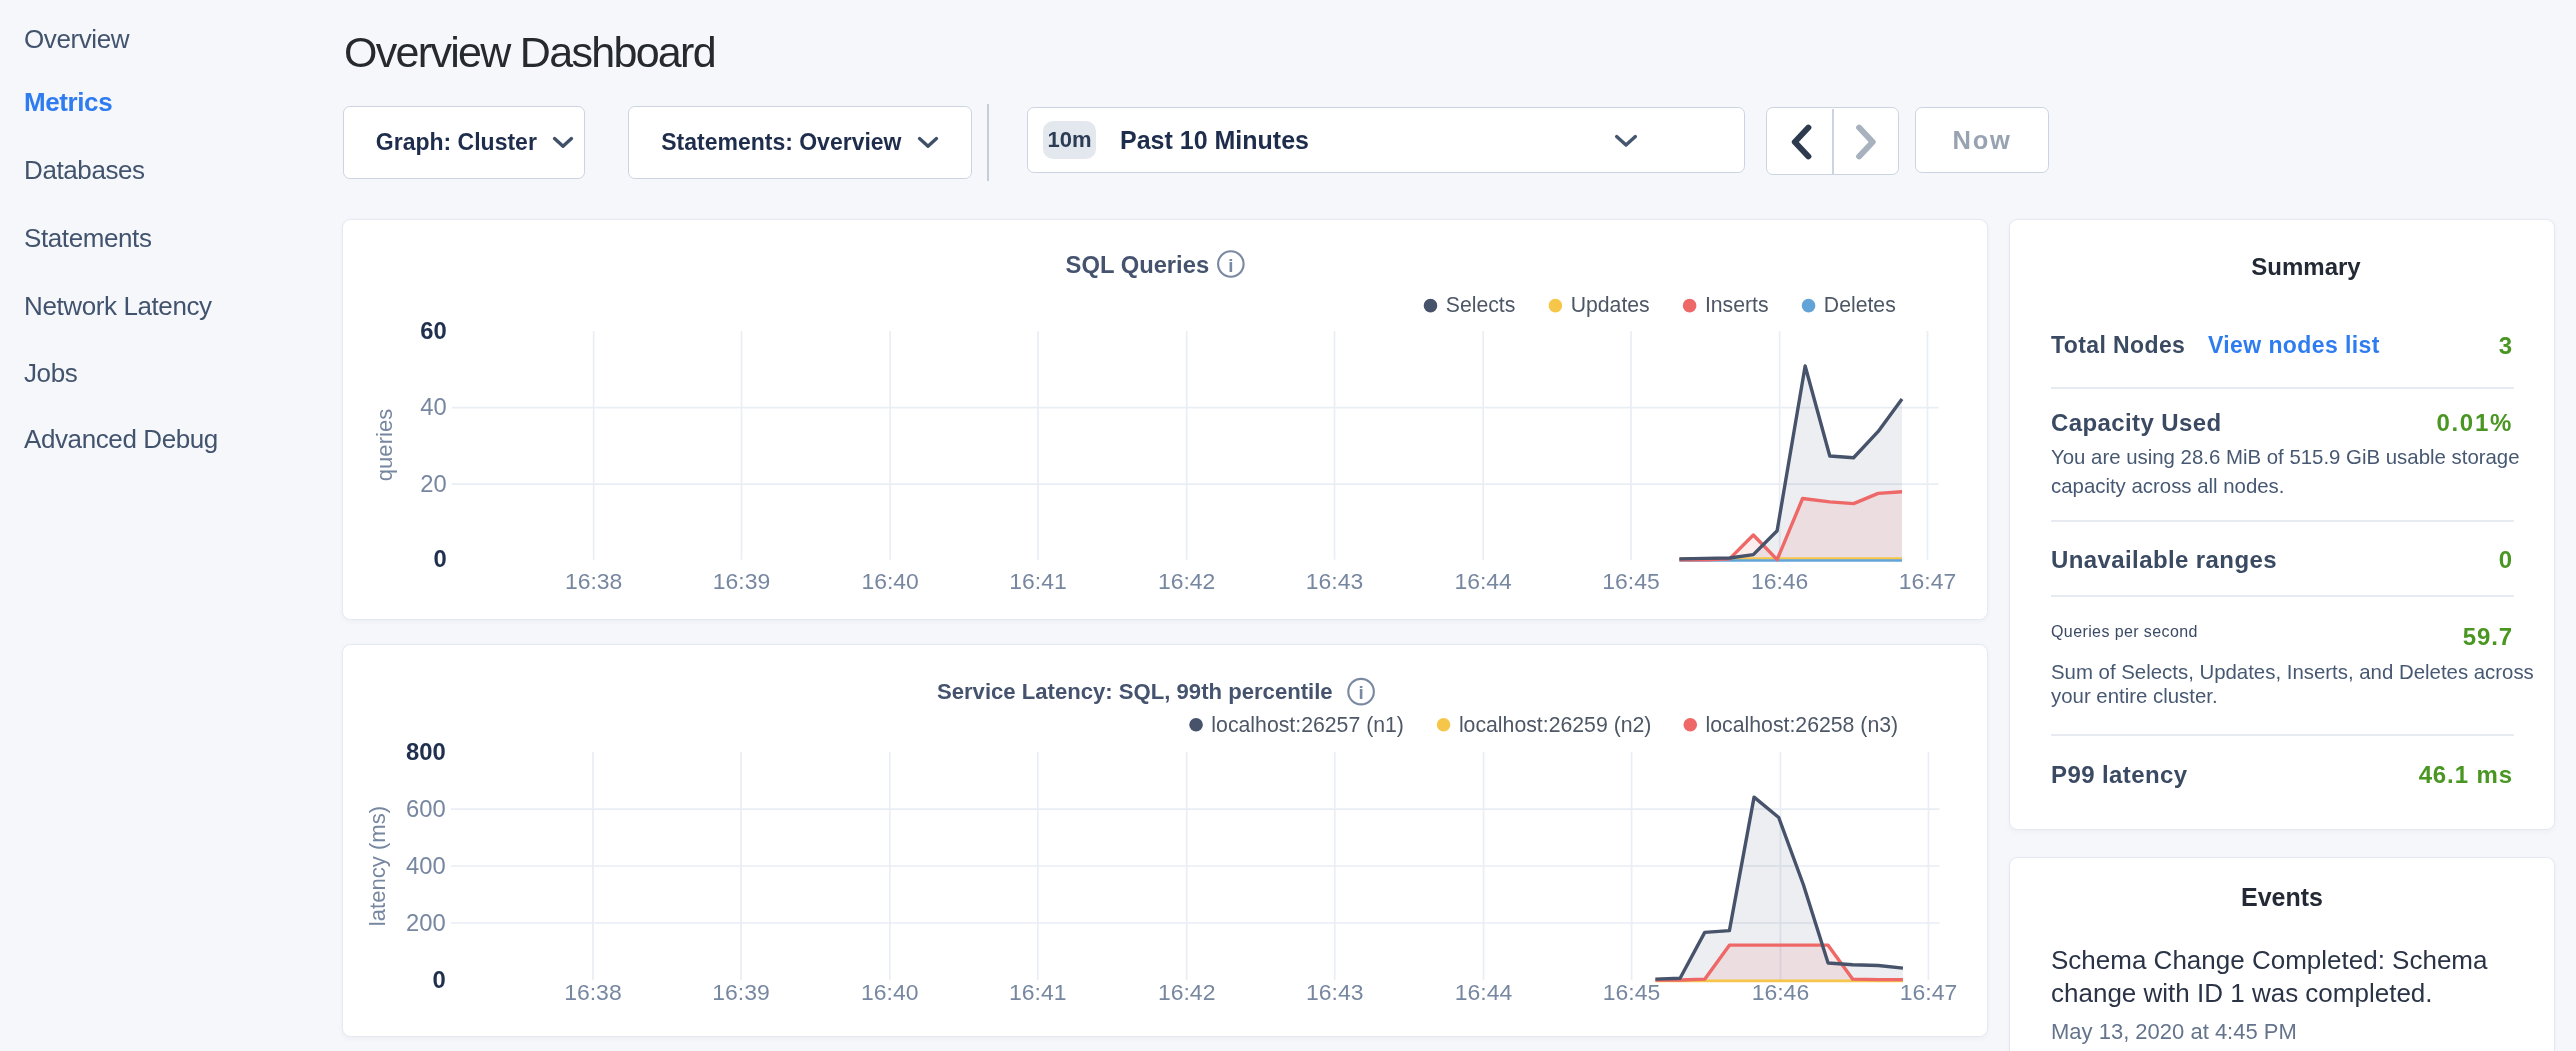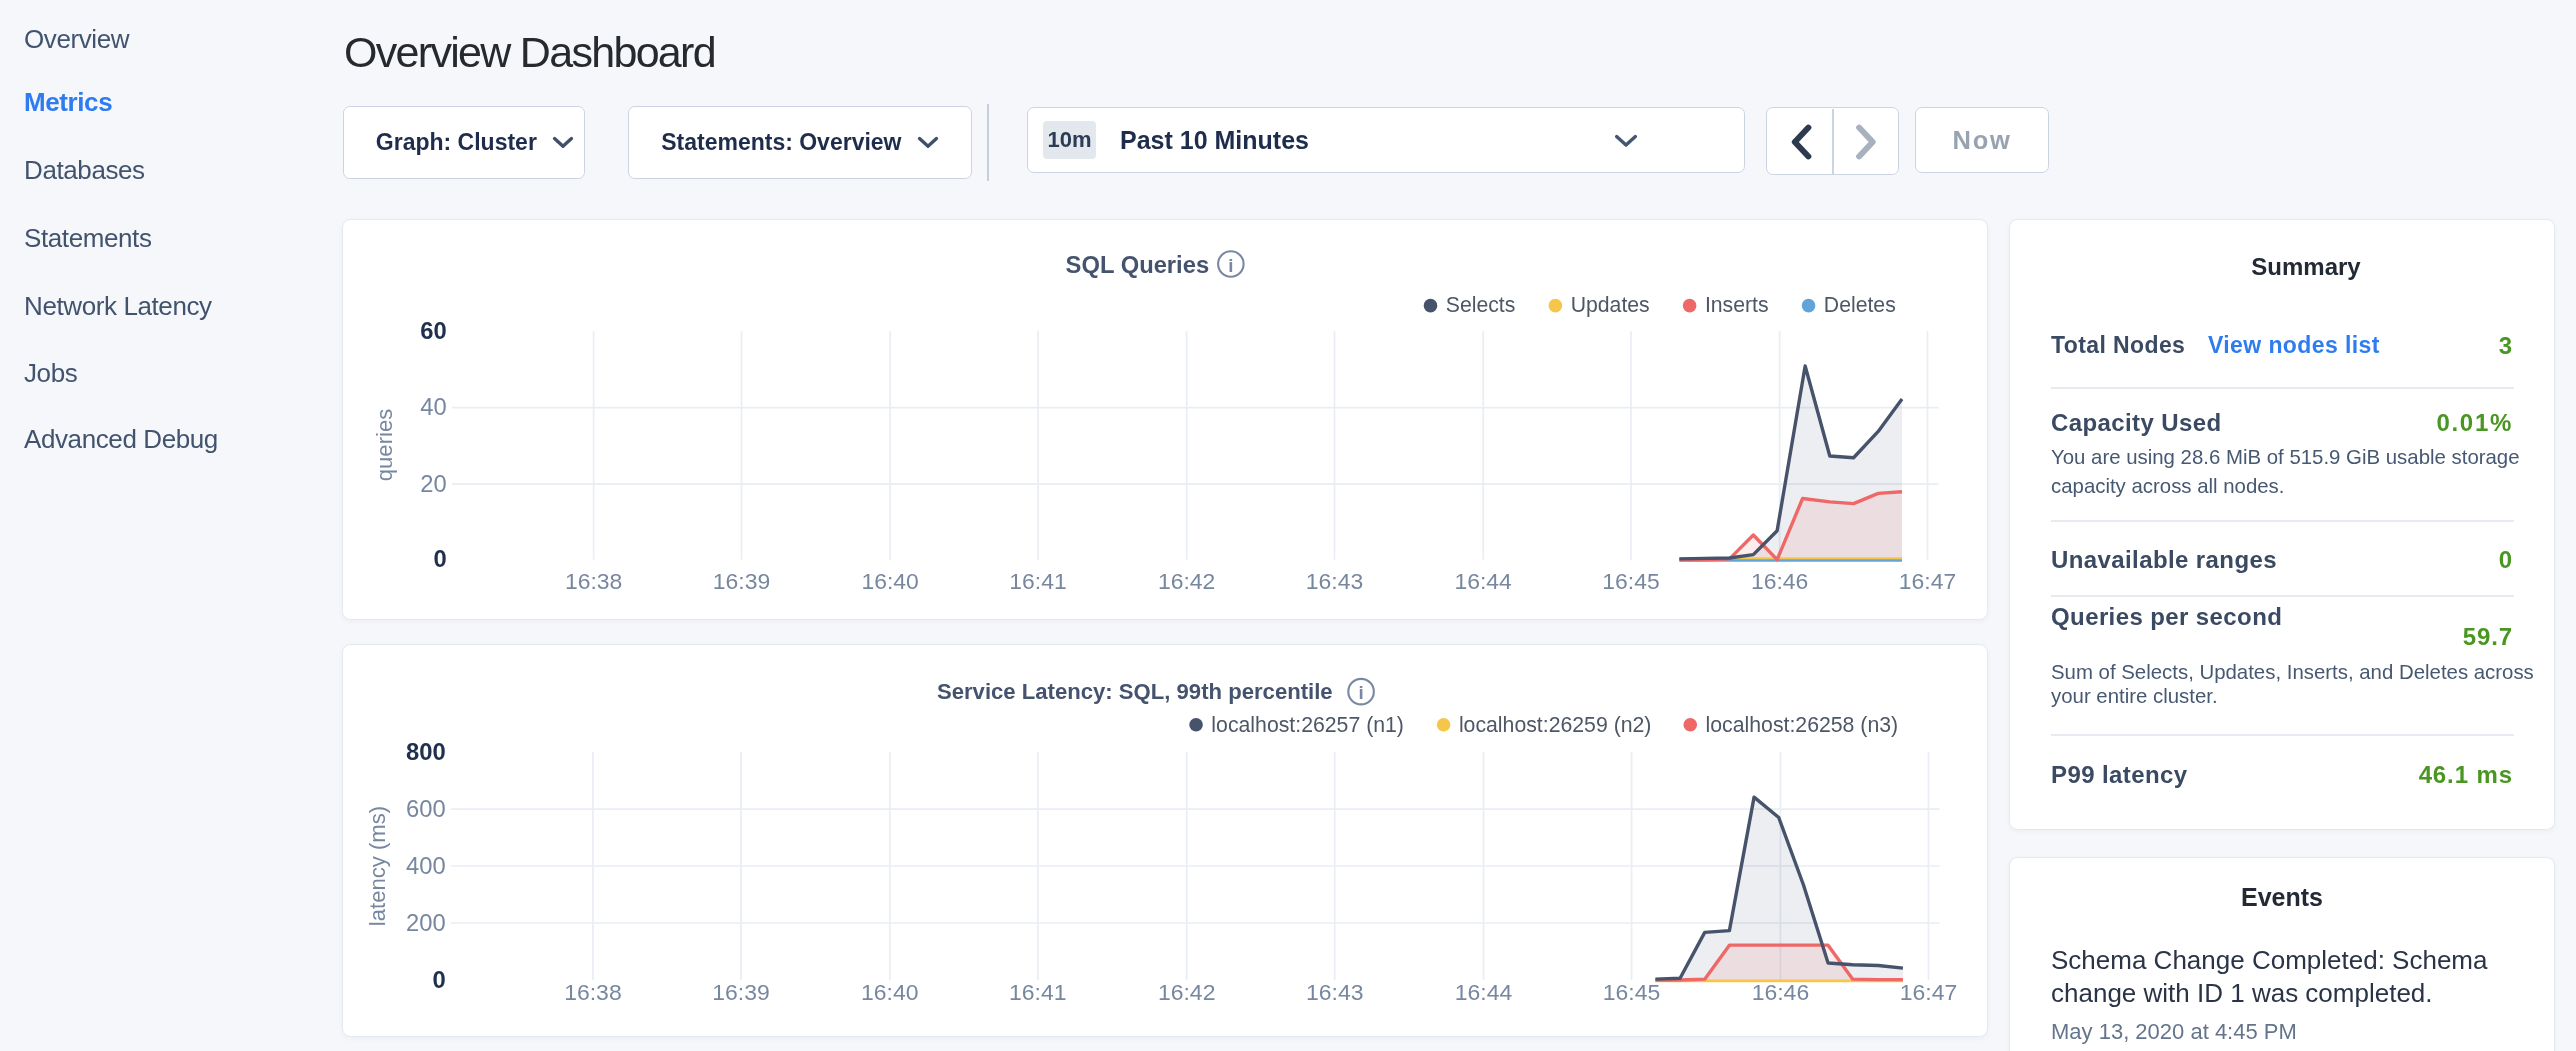--- a/index.html
+++ b/index.html
@@ -36,21 +36,21 @@
   <div class="abs" style="left:628px;top:106px;width:344px;height:73px;display:flex;align-items:center;justify-content:center;">
     <span style="font-size:23px;font-weight:700;color:#1f2d4d;">Statements: Overview</span>
     <svg width="22" height="13.6" viewBox="0 0 26 16" style="margin-left:15.3px;">
         <path d="M3 3 L13 12 L23 3" stroke="#3f5068" stroke-width="4" fill="none" stroke-linecap="round" stroke-linejoin="round"></path>
       </svg>
   </div>
 
   <div class="abs" style="left:987px;top:104px;width:1.7px;height:77px;background:#c6cedb;"></div>
 
   <div class="btn" style="left:1027px;top:107px;width:718px;height:66px;"></div>
-  <div class="abs" style="left:1043px;top:121px;width:53px;height:38px;background:#e3e8ee;border-radius:4px;display:flex;align-items:center;justify-content:center;">
+  <div class="abs" style="left:1043px;top:121px;width:53px;height:38px;background:#e3e8ee;border-radius:10px;display:flex;align-items:center;justify-content:center;">
     <span style="font-size:22px;font-weight:700;color:#2c3c55;">10m</span>
   </div>
   <div class="abs" style="left:1120px;top:107px;height:66px;display:flex;align-items:center;">
     <span style="font-size:25px;font-weight:700;color:#1f2d4d;">Past 10 Minutes</span>
   </div>
   <svg class="abs" style="left:1614px;top:134px;" width="24" height="14.5" viewBox="0 0 28 17">
       <path d="M3 3 L14 13 L25 3" stroke="#45566f" stroke-width="4" fill="none" stroke-linecap="round" stroke-linejoin="round"></path>
     </svg>
 
   <div class="btn" style="left:1766px;top:107px;width:133px;height:68px;"></div>
@@ -195,21 +195,21 @@
 
     <div class="abs" style="left:42px;top:190px;font-size:24px;font-weight:700;color:#3b4a63;letter-spacing:0.4px;">Capacity Used</div>
     <div class="abs" style="right:42px;top:190px;font-size:24px;font-weight:700;color:#4a9623;letter-spacing:1.7px;text-align:right;">0.01%</div>
     <div class="abs" style="left:42px;top:224px;font-size:20.4px;color:#475872;line-height:29px;white-space:nowrap;">You are using 28.6 MiB of 515.9 GiB usable storage<br>capacity across all nodes.</div>
     <div class="abs" style="left:42px;top:301px;width:463px;height:1.7px;background:#e7ebf1;"></div>
 
     <div class="abs" style="left:42px;top:327px;font-size:24px;font-weight:700;color:#3b4a63;letter-spacing:0.4px;">Unavailable ranges</div>
     <div class="abs" style="right:42px;top:327px;font-size:24px;font-weight:700;color:#4a9623;letter-spacing:0.9px;">0</div>
     <div class="abs" style="left:42px;top:376px;width:463px;height:1.7px;background:#e7ebf1;"></div>
 
-    <div class="abs" style="left:42px;top:384px;font-size:24px;font-weight:700;color:#3b4a63;letter-spacing:0.4px;">Queries per second</div>
+    <div class="abs" style="left:42px;top:404px;font-size:16px;font-weight:400;color:#3b4a63;letter-spacing:0.4px;">Queries per second</div>
     <div class="abs" style="right:42px;top:404px;font-size:24px;font-weight:700;color:#4a9623;letter-spacing:0.9px;">59.7</div>
     <div class="abs" style="left:42px;top:441px;font-size:20.4px;color:#475872;line-height:24px;white-space:nowrap;">Sum of Selects, Updates, Inserts, and Deletes across<br>your entire cluster.</div>
     <div class="abs" style="left:42px;top:515px;width:463px;height:1.7px;background:#e7ebf1;"></div>
 
     <div class="abs" style="left:42px;top:542px;font-size:24px;font-weight:700;color:#3b4a63;letter-spacing:0.4px;">P99 latency</div>
     <div class="abs" style="right:42px;top:542px;font-size:24px;font-weight:700;color:#4a9623;letter-spacing:0.9px;">46.1 ms</div>
   </div>
 
   <div class="card" style="left:2009px;top:857px;width:546px;height:340px;"></div>
   <div class="abs" style="left:2009px;top:857px;width:546px;height:194px;">

